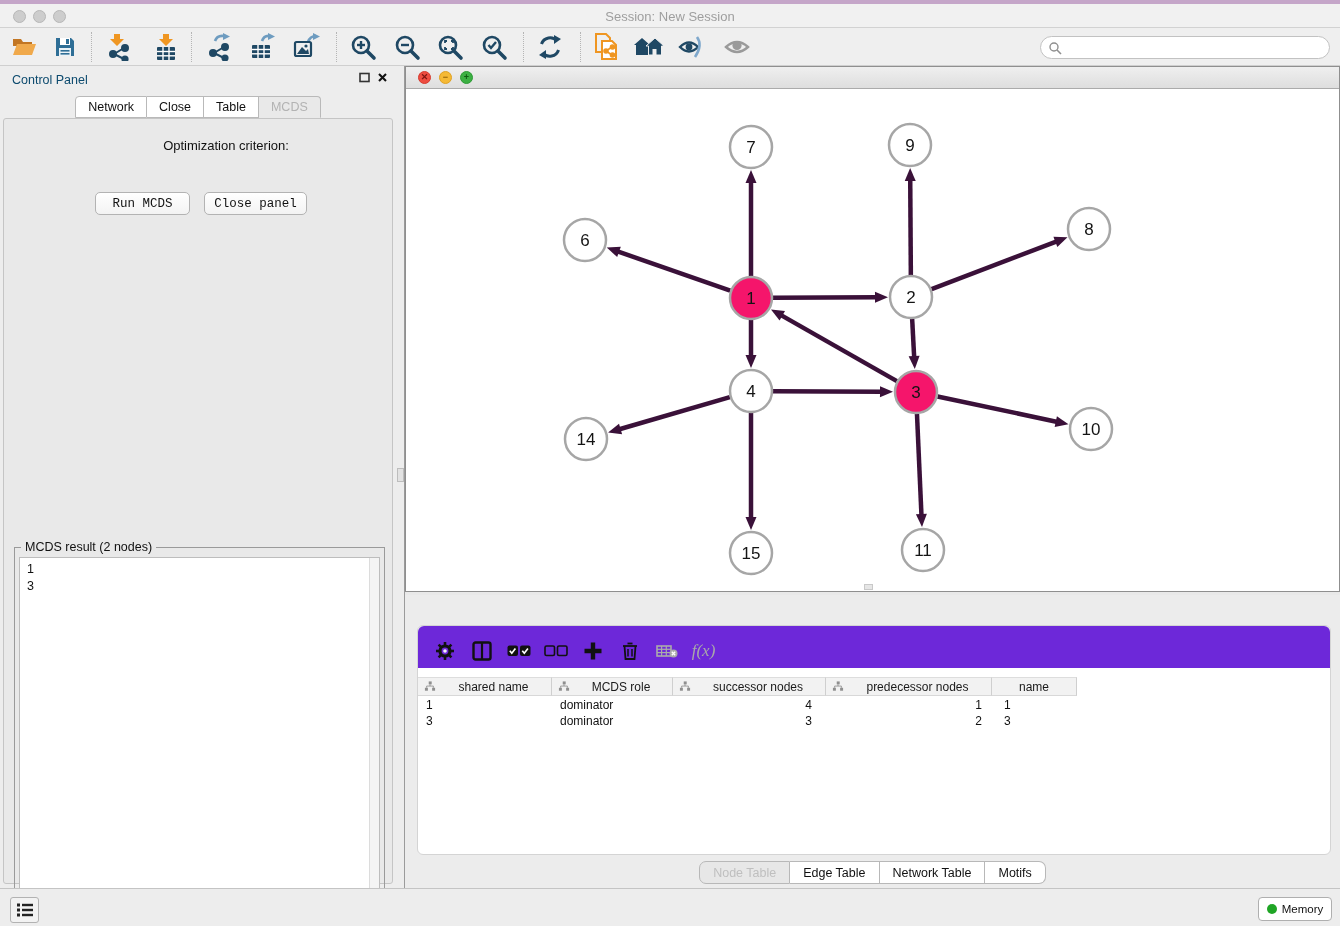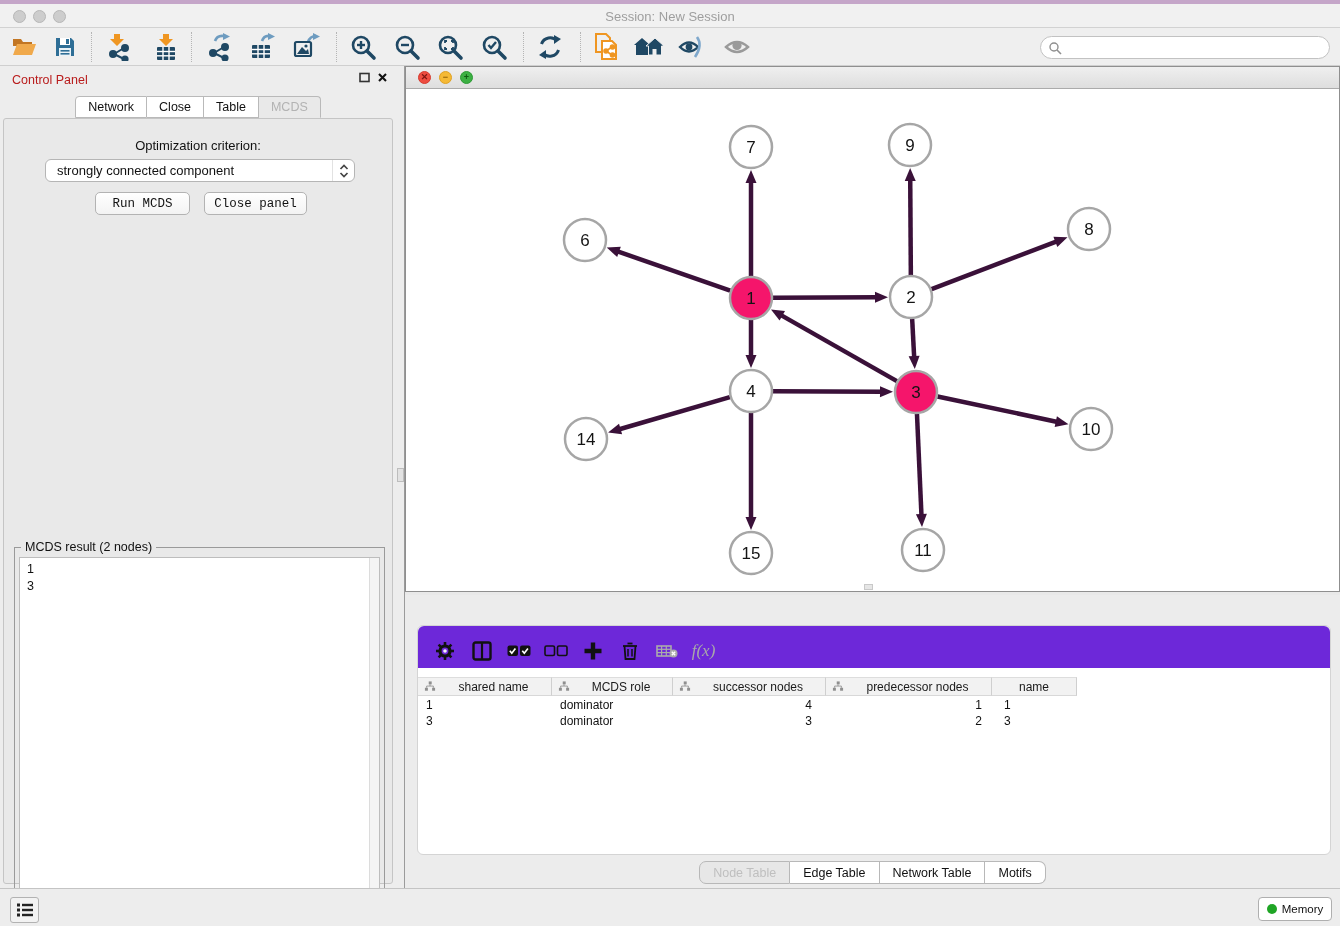--- a/index.html
+++ b/index.html
@@ -21,30 +21,30 @@
     align-items:center; justify-content:center; }
   .tsep { position:absolute; top:4px; width:0; height:30px; border-left:1px dotted #B5B5B5; }
   .searchbox { position:absolute; right:10px; top:8px; width:290px; height:23px;
     background:#FFF; border:1px solid #C2C2C2; border-radius:12px; display:flex;
     align-items:center; padding-left:7px; }
   .searchbox input { border:none; outline:none; flex:1; font-size:12px; background:transparent; }
 
   
   .control-panel { position:absolute; left:0; top:66px; width:396px; height:822px; background:#EDEDED; }
   .panel-header { position:relative; height:27px; }
-  .panel-title { position:absolute; left:12px; top:7px; font-size:12.5px; color:#b91c1c; }
+  .panel-title { position:absolute; left:12px; top:7px; font-size:12.5px; color:#0c4a6e; }
   .win-icons { position:absolute; right:8px; top:6px; display:flex; gap:7px; }
   .cp-tabs { position:absolute; left:0; top:30px; width:100%; display:flex; justify-content:center; }
   .cp-tab { height:22px; padding:0 12px; background:#FFF; border:1px solid #B9B9B9;
     border-left:none; font-size:12.5px; color:#111; display:flex; align-items:center; }
   .cp-tab:first-child { border-left:1px solid #B9B9B9; border-top-left-radius:4px; }
   .cp-tab:last-child { border-top-right-radius:4px; }
   .cp-tab.sel { background:#E9E9E9; color:#B3B3B3; border-bottom-color:#E9E9E9; }
   .cp-content { position:absolute; left:3px; top:52px; width:390px; height:766px;
-    background:#E9E9E9; border:1px solid #C5C5C5; border-radius:3px; }
+    background:#E9E9E9; border:1px solid #C5C5C5; border-radius:3px;padding-left:28px; }
   .opt-label { position:absolute; top:19px; width:100%; text-align:center; font-size:13px; color:#111; }
   .combobox { position:absolute; left:41px; top:40px; width:310px; height:23px; background:#FFF;
     border:1px solid #B5B5B5; border-radius:6px; display:flex; align-items:center; }
   .combobox .val { flex:1; padding-left:11px; font-size:13px; color:#111; }
   .combo-arrows { width:22px; height:100%; border-left:1px solid #E2E2E2; display:flex;
     flex-direction:column; align-items:center; justify-content:center; }
   .btn { position:absolute; top:73px; height:23px; background:linear-gradient(#FFF,#F3F3F3);
     border:1px solid #B3B3B3; border-radius:5px; font-size:12.5px; color:#111;
     display:flex; align-items:center; justify-content:center;font-family:Liberation Mono, monospace; }
   .fieldset { position:absolute; left:10px; top:428px; width:371px; height:375px;
@@ -343,29 +343,20 @@
     </span>
   </div>
   <div class="cp-tabs">
     <div class="cp-tab">Network</div>
     <div class="cp-tab">Close</div>
     <div class="cp-tab">Table</div>
     <div class="cp-tab sel">MCDS</div>
   </div>
   <div class="cp-content">
     <div class="opt-label">Optimization criterion:</div>
-    <div class="combobox">
-      <span class="val">strongly connected component</span>
-      <span class="combo-arrows">
-        <svg width="12" height="14" viewBox="0 0 12 14">
-          <path d="M2.5 5 L6 1.5 L9.5 5" fill="none" stroke="#444" stroke-width="1.7"></path>
-          <path d="M2.5 9 L6 12.5 L9.5 9" fill="none" stroke="#444" stroke-width="1.7"></path>
-        </svg>
-        </span>
-    </div>
     <div class="btn" style="left:91px;width:95px">Run MCDS</div>
     <div class="btn" style="left:200px;width:103px">Close panel</div>
     <div class="fieldset">
       <span class="legend">MCDS result (2 nodes)</span>
       <div class="result-area">
         <div class="result-text">1
 3</div>
         <div class="result-scroll"></div>
       </div>
     </div>

